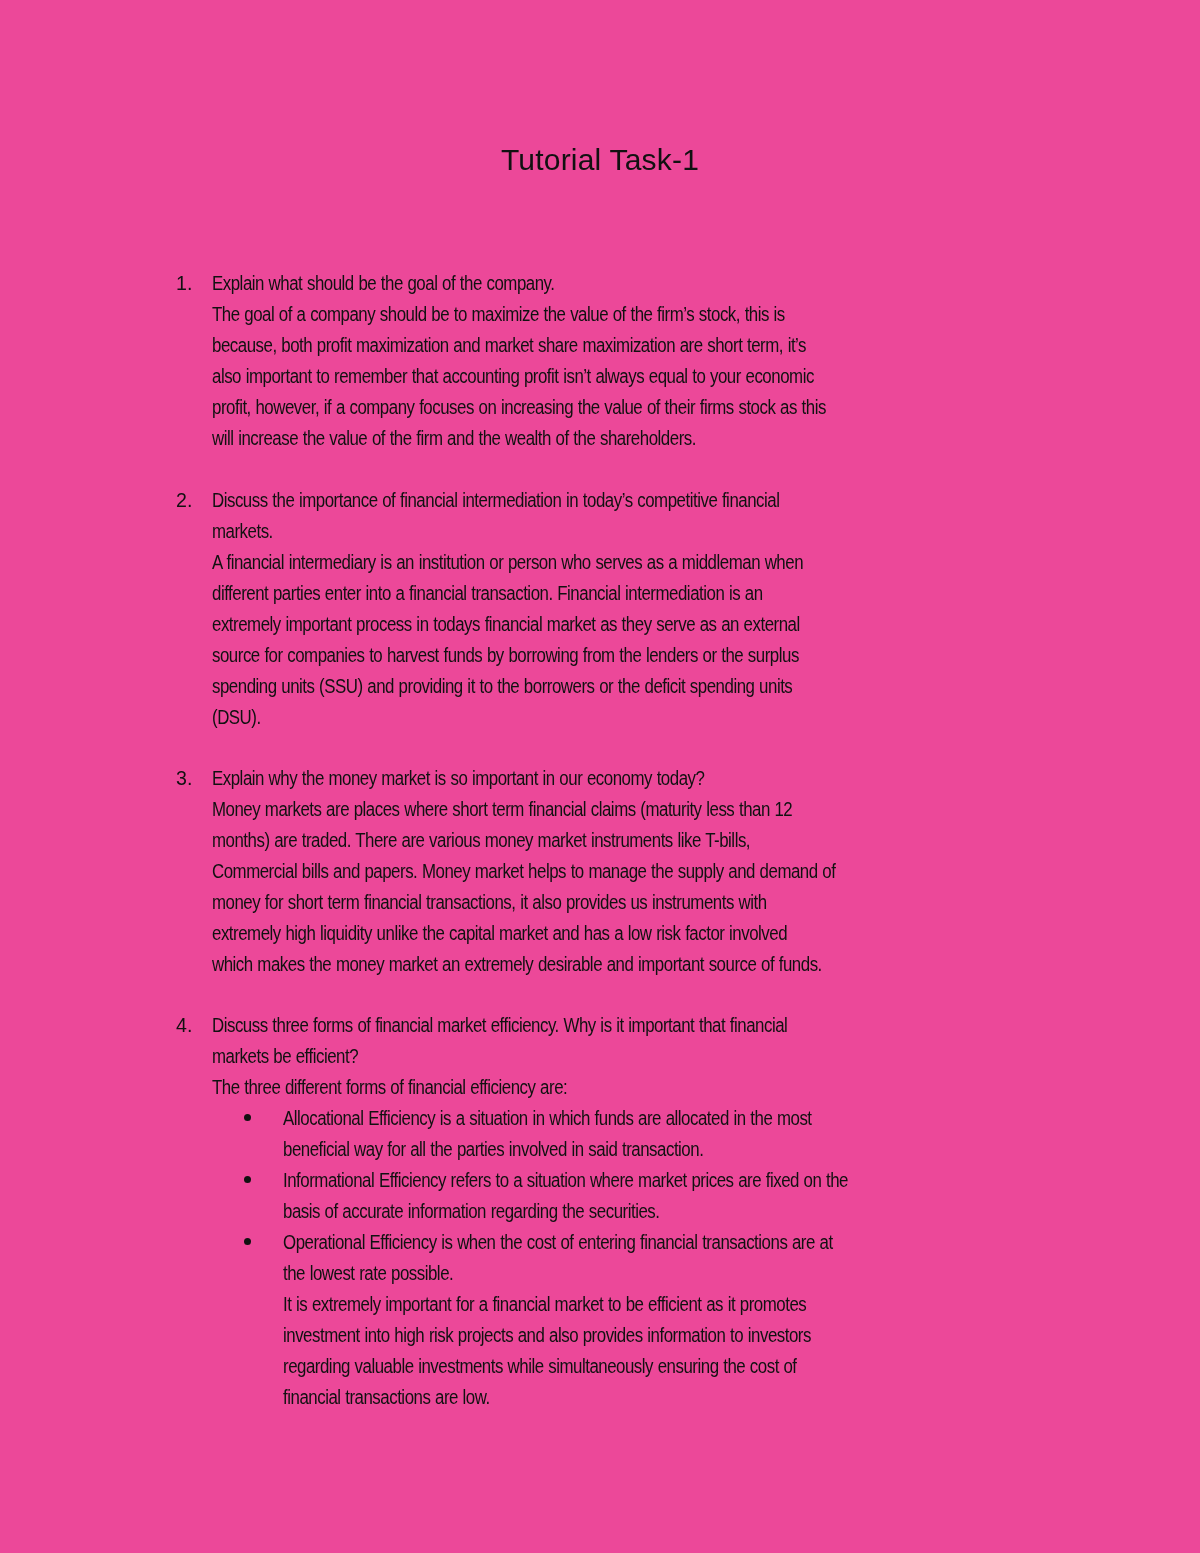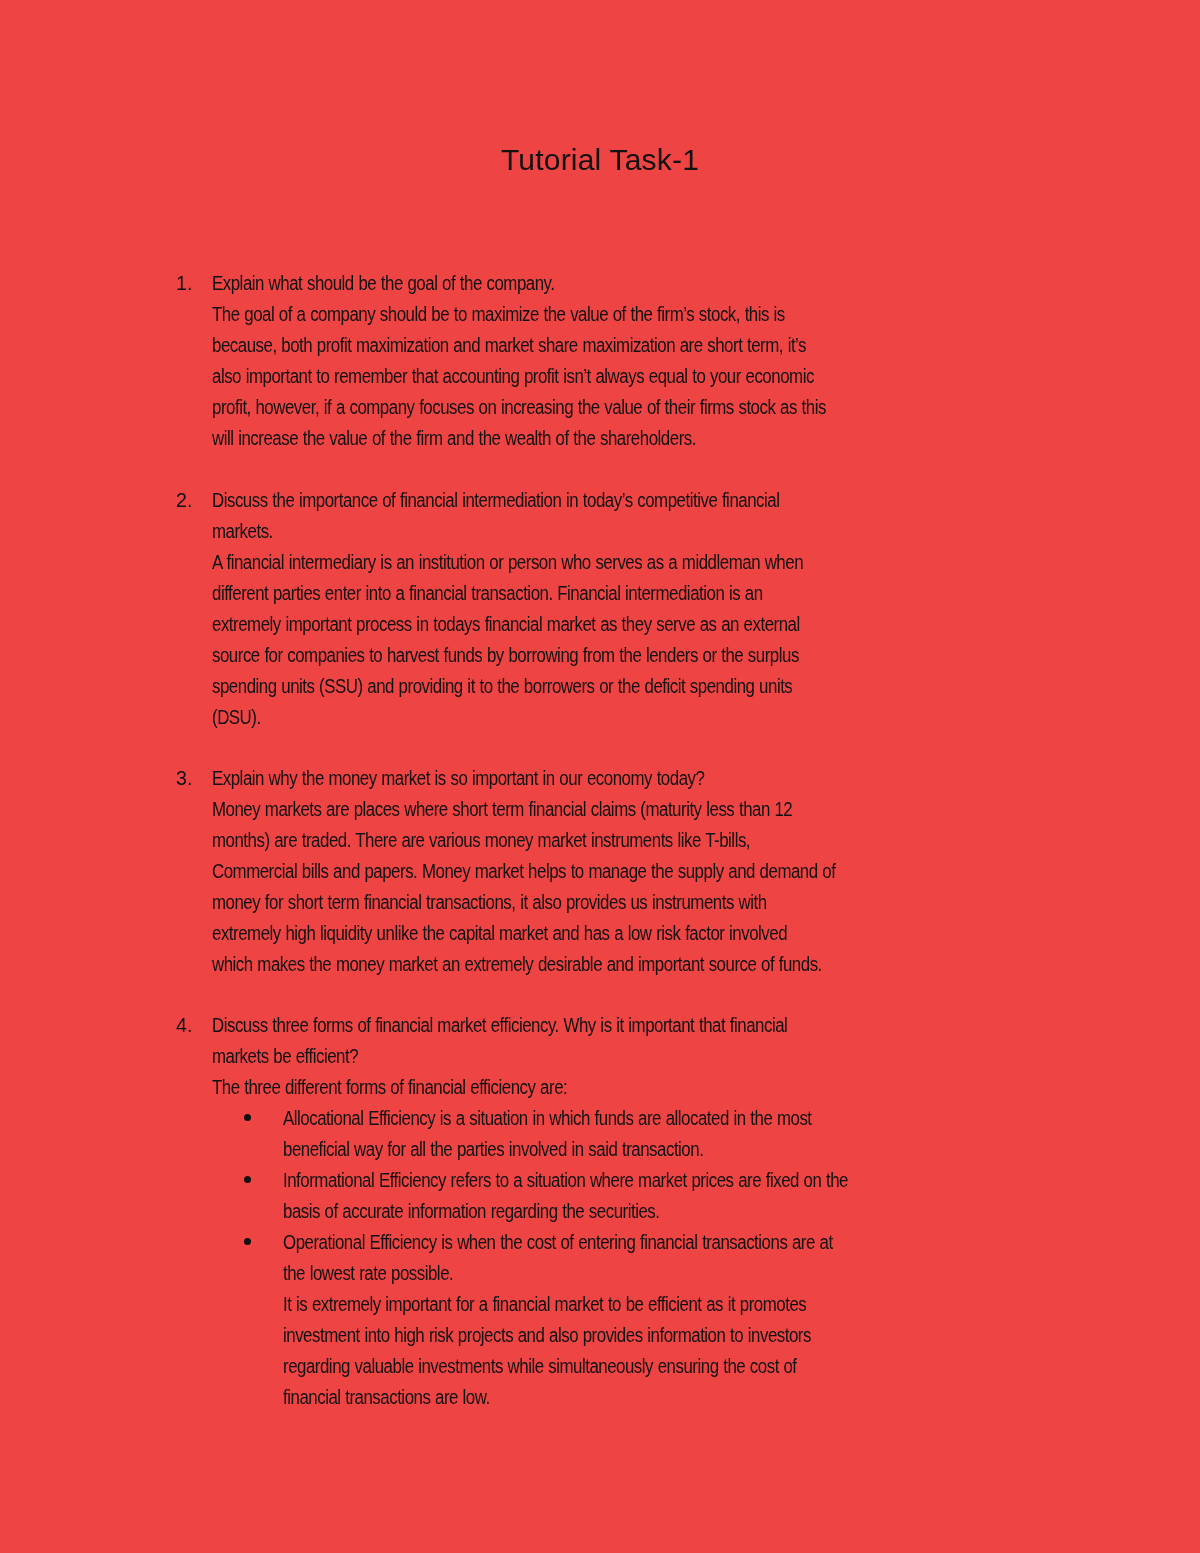--- a/index.html
+++ b/index.html
@@ -13,21 +13,21 @@
       position: relative;
       overflow: hidden;
       font-family: "Liberation Sans", sans-serif;
       color: #000000;
     }
     .page {
       position: absolute;
       left: 0; top: 0;
       width: 1200px;
       height: 1553px;
-      background: #ef4444;
+      background: #ec4899;
     }
     .title {
       position: absolute;
       top: 143px;
       left: 0;
       width: 1200px;
       text-align: center;
       font-size: 30px;
       letter-spacing: 0.2px;
       color: #111111;

